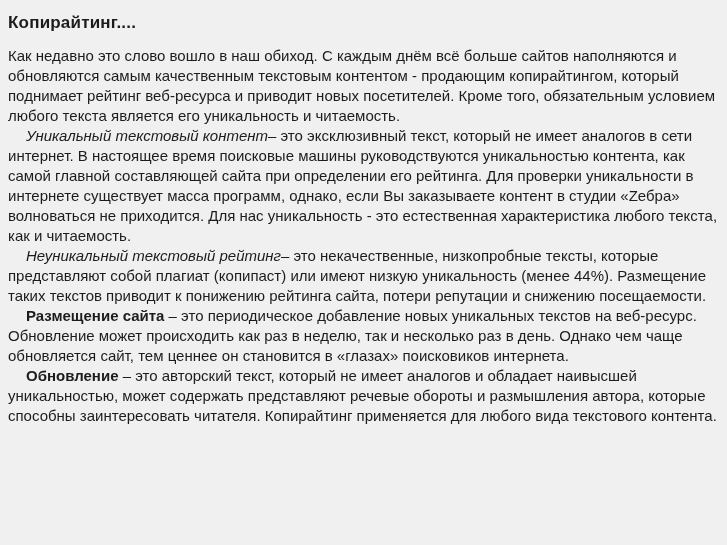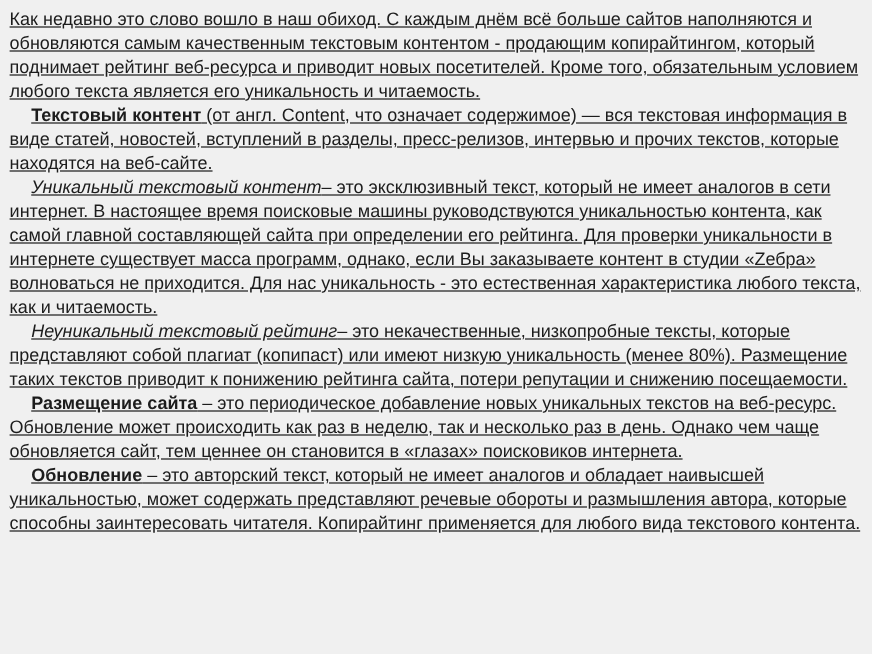--- a/index.html
+++ b/index.html
@@ -22,34 +22,33 @@
   .page-title {
     font-size: 17px;
     font-weight: bold;
     margin: 6px 0 13px 0;
     letter-spacing: 0.2px;
   }
   .article-body p {
     margin: 0;
     font-size: 15px;
     line-height: 20px;
-    text-decoration: underline;
   }
   .article-body p.indent {
     text-indent: 18px;
   }
   .run-bold   { font-weight: bold; }
   .run-italic { font-style: italic; }
   .run-normal { font-weight: normal; font-style: normal; }
 </style>
 </head>
 <body>
 
 <main class="page">
+  <h1 class="page-title">Копирайтинг....</h1>
   <div class="article-body" id="article-body">
       <p class=""><span class="run-normal">Как недавно это слово вошло в наш обиход. С каждым днём всё больше сайтов наполняются и обновляются самым качественным текстовым контентом - продающим копирайтингом, который поднимает рейтинг веб-ресурса и приводит новых посетителей. Кроме того, обязательным условием любого текста является его уникальность и читаемость.</span></p>
-      <p class="indent"><span class="run-bold">Текстовый контент</span><span class="run-normal"> (от англ. Content, что означает содержимое) — вся текстовая информация в виде статей, новостей, вступлений в разделы, пресс-релизов, интервью и прочих текстов, которые находятся на веб-сайте.</span></p>
       <p class="indent"><span class="run-italic">Уникальный текстовый контент</span><span class="run-normal">– это эксклюзивный текст, который не имеет аналогов в сети интернет. В настоящее время поисковые машины руководствуются уникальностью контента, как самой главной составляющей сайта при определении его рейтинга. Для проверки уникальности в интернете существует масса программ, однако, если Вы заказываете контент в студии «Zебра» волноваться не приходится. Для нас уникальность - это естественная характеристика любого текста, как и читаемость.</span></p>
-      <p class="indent"><span class="run-italic">Неуникальный текстовый рейтинг</span><span class="run-normal">– это некачественные, низкопробные тексты, которые представляют собой плагиат (копипаст) или имеют низкую уникальность (менее 80%). Размещение таких текстов приводит к понижению рейтинга сайта, потери репутации и снижению посещаемости.</span></p>
+      <p class="indent"><span class="run-italic">Неуникальный текстовый рейтинг</span><span class="run-normal">– это некачественные, низкопробные тексты, которые представляют собой плагиат (копипаст) или имеют низкую уникальность (менее 44%). Размещение таких текстов приводит к понижению рейтинга сайта, потери репутации и снижению посещаемости.</span></p>
       <p class="indent"><span class="run-bold">Размещение сайта</span><span class="run-normal"> – это периодическое добавление новых уникальных текстов на веб-ресурс. Обновление может происходить как раз в неделю, так и несколько раз в день. Однако чем чаще обновляется сайт, тем ценнее он становится в «глазах» поисковиков интернета.</span></p>
       <p class="indent"><span class="run-bold">Обновление</span><span class="run-normal"> – это авторский текст, который не имеет аналогов и обладает наивысшей уникальностью, может содержать представляют речевые обороты и размышления автора, которые способны заинтересовать читателя. Копирайтинг применяется для любого вида текстового контента.</span></p>
     </div>
 </main>
 
 </body></html>

